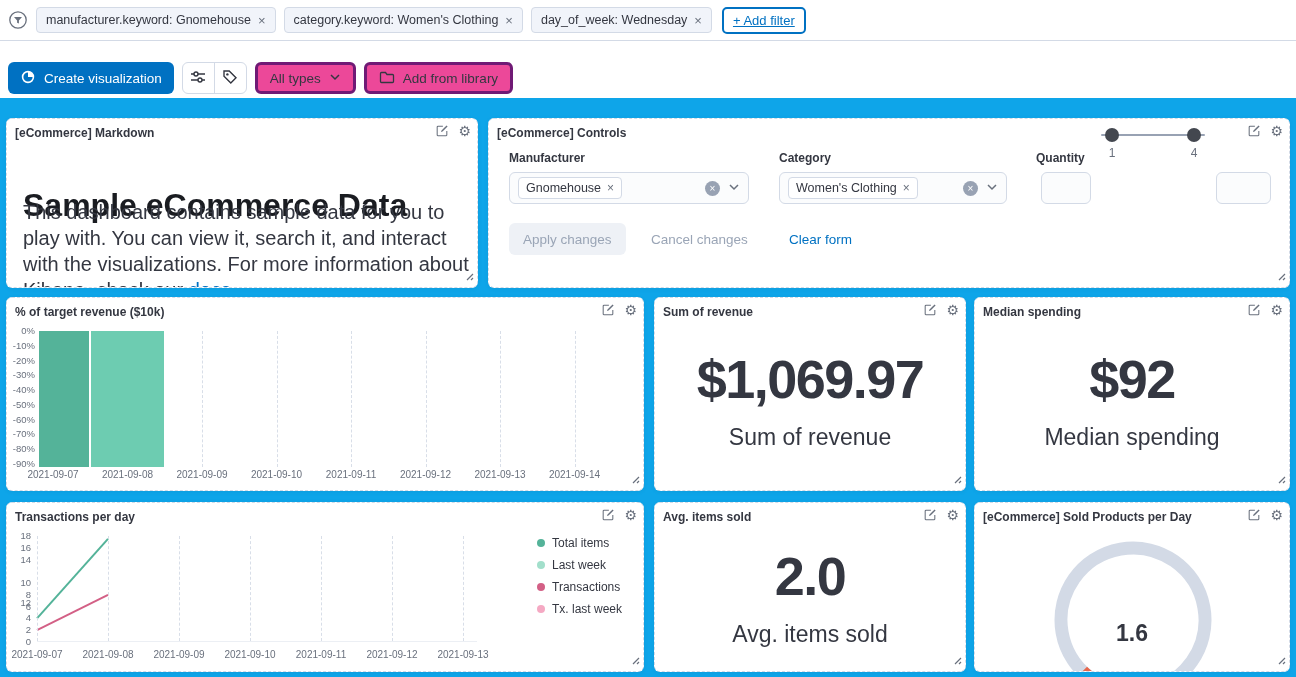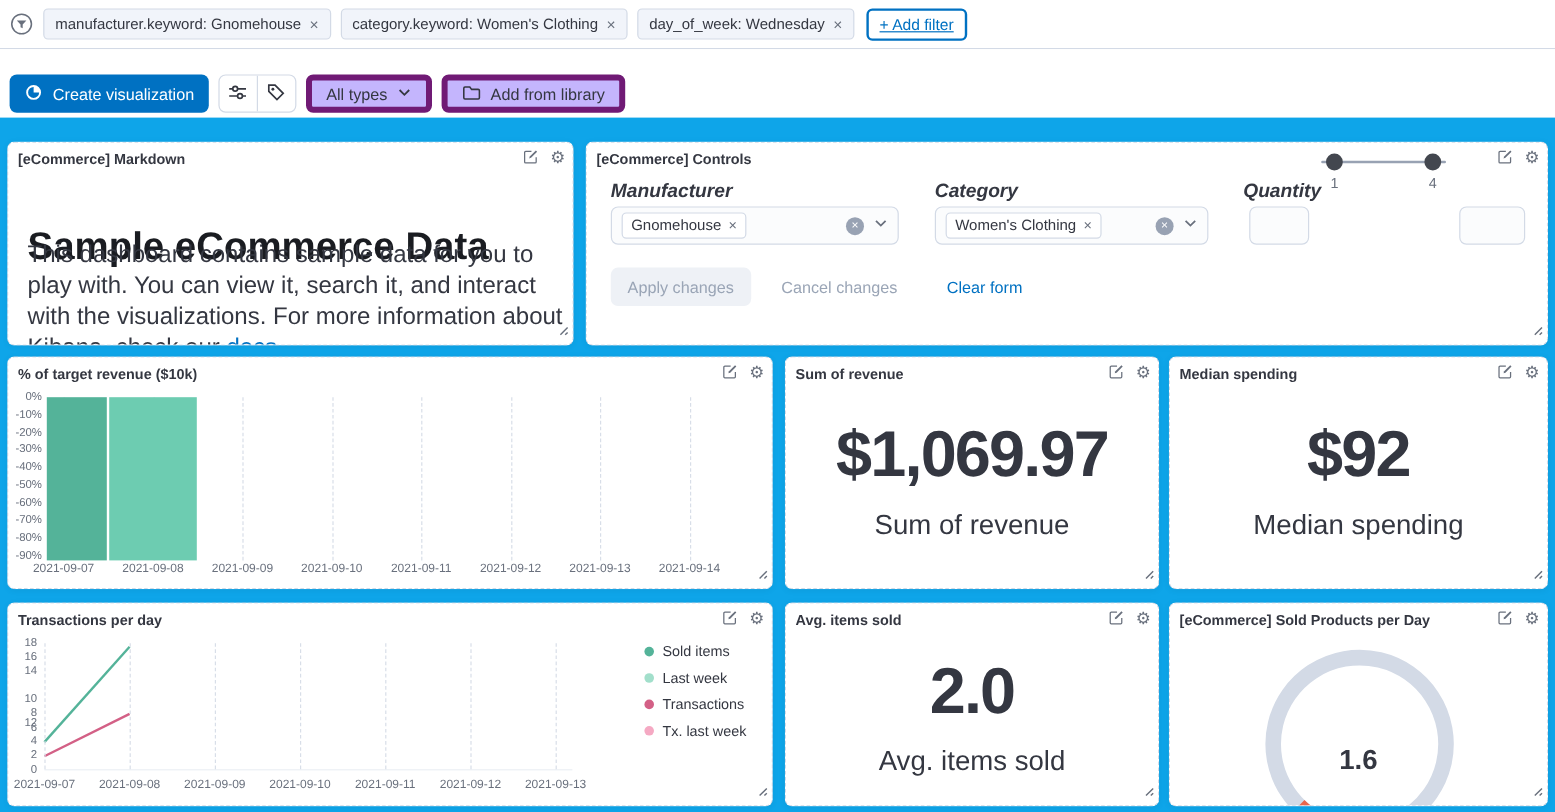--- a/index.html
+++ b/index.html
@@ -13,36 +13,36 @@
   .funnel-btn { display:flex; align-items:center; cursor:pointer; }
   .pill { display:flex; align-items:center; gap:7px; background:#F1F4FA; border:1px solid #D3DAE6; border-radius:4px; height:26px; padding:0 9px; font-size:12.5px; color:#343741; cursor:pointer; white-space:nowrap; }
   .pill .x { color:#69707D; font-size:13px; line-height:1; cursor:pointer; }
   .add-filter { color:#0071C2; font-size:13px; font-weight:500; text-decoration:underline; border:2px solid #0071C2; border-radius:5px; padding:4px 9px; margin-left:2px; cursor:pointer; background:#fff; white-space:nowrap; }
   
   .toolbar { display:flex; align-items:flex-end; gap:8px; padding:21px 8px 4px; background:#fff; }
   .btn-primary { display:flex; align-items:center; gap:8px; background:#0071C2; color:#fff; border:none; border-radius:6px; height:32px; padding:0 12px; font-size:13.5px; font-weight:500; cursor:pointer; font-family:inherit; }
   .icon-group { display:flex; align-items:center; border:1px solid #D3DAE6; border-radius:6px; height:32px; background:#fff; overflow:hidden; }
   .icon-group button { width:31px; height:30px; display:flex; align-items:center; justify-content:center; background:none; border:none; cursor:pointer; }
   .vline { width:1px; height:30px; background:#D3DAE6; }
-  .btn { display:flex; align-items:center; gap:8px; background:#c4b5fd; border:5px solid #701a75; border-radius:6px; height:32px; padding:0 12px; font-size:13.5px; color:#343741; font-weight:500; cursor:pointer; font-family:inherit; }
+  .btn { display:flex; align-items:center; gap:8px; background:#ec4899; border:3px solid #701a75; border-radius:6px; height:32px; padding:0 12px; font-size:13.5px; color:#343741; font-weight:500; cursor:pointer; font-family:inherit; }
   
   .dash { position:absolute; top:98px; left:0; right:0; height:579px; background:#0ea5e9; }
   .panel { position:absolute; background:#fff; border:1px dashed #D3DAE6; border-radius:6px; box-shadow:0 1px 5px rgba(0,0,0,0.05); overflow:hidden; }
   .p-head { position:absolute; top:5px; left:8px; right:6px; display:flex; align-items:flex-start; justify-content:space-between; z-index:5; }
   .p-title { font-size:12px; font-weight:700; color:#343741; white-space:nowrap; overflow:hidden; text-overflow:ellipsis; cursor:pointer; padding-top:2px; }
   .p-icons { display:flex; gap:9px; color:#69707D; align-items:center; flex:none; }
   .picon { font-size:14px; line-height:1; cursor:pointer; color:#69707D; }
   .picon svg { display:block; }
   .rsz { position:absolute; right:3px; bottom:2px; cursor:nwse-resize; }
   
   .md-h1 { position:absolute; left:16px; top:40px; font-size:32px; font-weight:700; color:#1A1C21;margin-top:28px; }
   .md-p  { position:absolute; left:16px; top:80px; width:455px; font-size:20px; line-height:26px; color:#343741; }
   .md-link { color:#0071C2; text-decoration:underline; cursor:pointer; }
   
-  .c-label { position:absolute; top:32px; font-size:16px; font-weight:700; color:#343741;font-style:italic; }
+  .c-label { position:absolute; top:32px; font-size:12px; font-weight:700; color:#343741; }
   .combo { position:absolute; top:53px; height:32px; background:#FBFCFD; border:1px solid #D3DAE6; border-radius:6px; display:flex; align-items:center; padding:0 8px; cursor:pointer; }
   .combo-pill { display:flex; align-items:center; gap:6px; background:#fff; border:1px solid #D3DAE6; border-radius:4px; height:22px; padding:0 7px; font-size:12.5px; }
   .combo-pill .x { color:#69707D; font-size:12px; cursor:pointer; }
   .combo-right { position:absolute; right:8px; display:flex; align-items:center; gap:8px; }
   .clear-circle { width:15px; height:15px; border-radius:50%; background:#98A2B3; color:#fff; font-size:10px; line-height:15px; text-align:center; cursor:pointer; }
   .qinput { position:absolute; top:53px; height:32px; background:#FBFCFD; border:1px solid #D3DAE6; border-radius:6px; }
   .slider { position:absolute; height:32px; }
   .track { position:absolute; left:0; right:0; top:15px; height:2px; background:#98A2B3; border-radius:1px; }
   .handle { position:absolute; top:9px; width:14px; height:14px; border-radius:50%; background:#43474F; cursor:pointer; }
   .s-lab { position:absolute; top:27px; font-size:12px; color:#69707D; width:14px; text-align:center; }
@@ -344,21 +344,21 @@
           <div class="gridv" style="left: 71px;"></div>
           <div class="gridv" style="left: 142px;"></div>
           <div class="gridv" style="left: 213px;"></div>
           <div class="gridv" style="left: 284px;"></div>
           <div class="gridv" style="left: 355px;"></div>
           <div class="gridv" style="left: 426px;"></div>
         </div>
       <div id="legend">
           <div class="lg-item">
             <div class="lg-dot" style="background: rgb(84, 179, 153);"></div>
-            <span>Sold items</span>
+            <span>Total items</span>
           </div>
           <div class="lg-item">
             <div class="lg-dot" style="background: rgb(162, 223, 203);"></div>
             <span>Last week</span>
           </div>
           <div class="lg-item">
             <div class="lg-dot" style="background: rgb(211, 96, 134);"></div>
             <span>Transactions</span>
           </div>
           <div class="lg-item">

